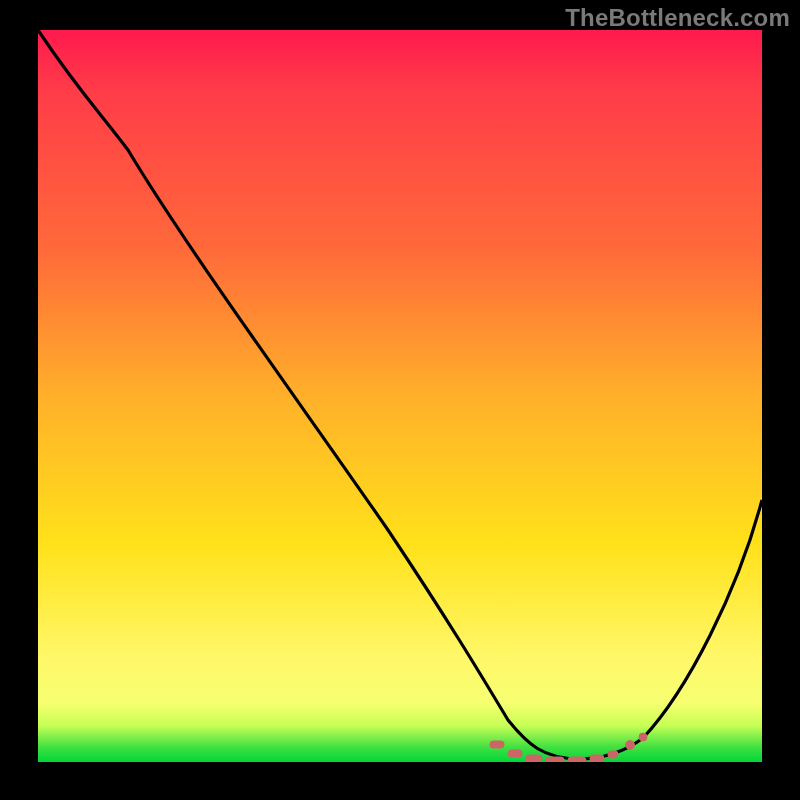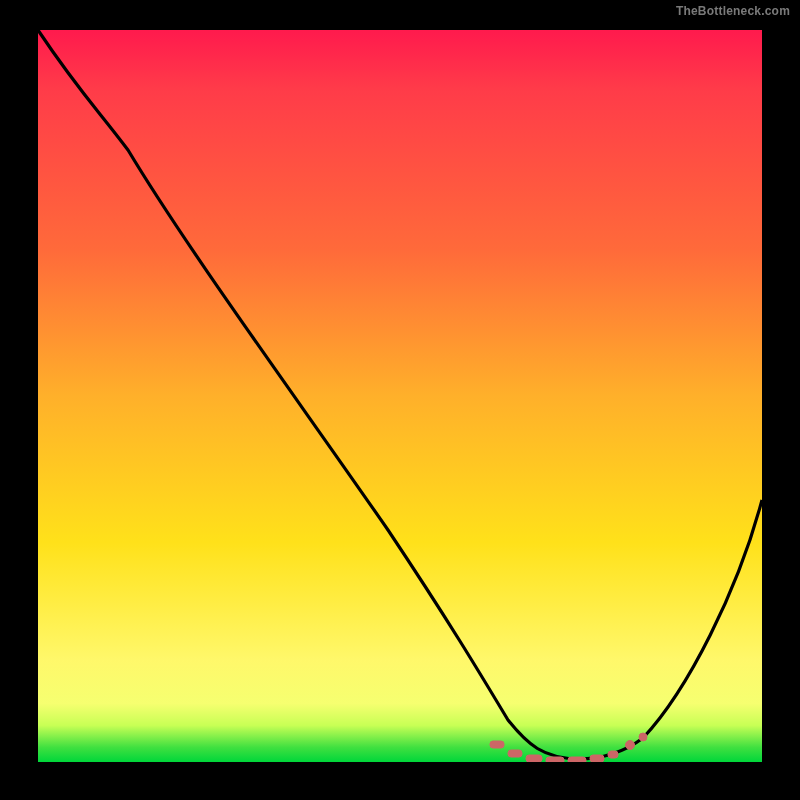--- a/index.html
+++ b/index.html
@@ -14,21 +14,21 @@
     position: relative;
     width: 800px;
     height: 800px;
     background: #000;
   }
   .watermark {
     position: absolute;
     top: 4px;
     right: 10px;
     color: #7a7a7a;
-    font-size: 12px;
+    font-size: 24px;
     font-weight: bold;
     letter-spacing: 0.2px;
     z-index: 10;
   }
   .plot-area {
     position: absolute;
     left: 38px;
     top: 30px;
     width: 724px;
     height: 732px;

